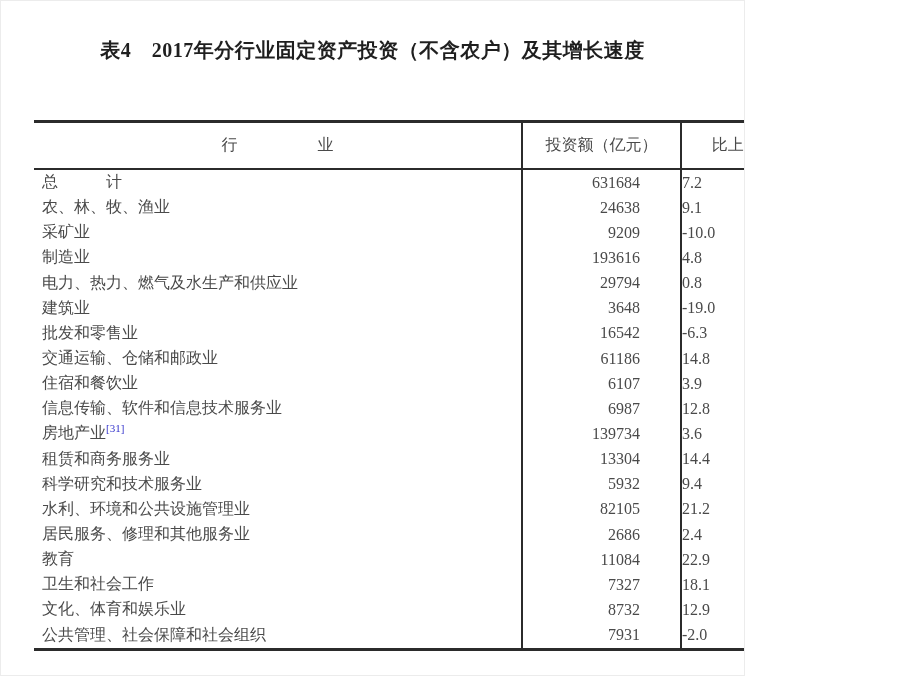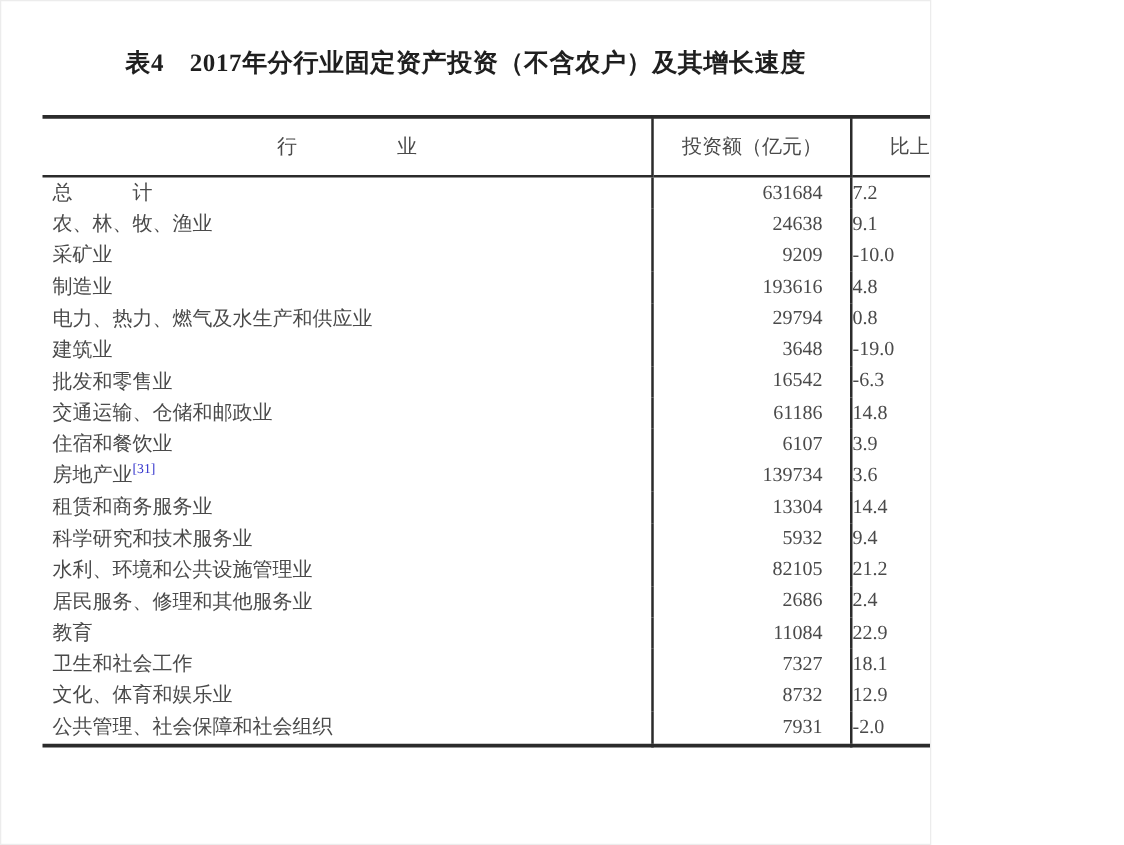--- a/index.html
+++ b/index.html
@@ -20,21 +20,21 @@
     width: 100%;
     text-align: center;
     font-size: 20px;
     font-weight: bold;
     color: #1f1f1f;
     letter-spacing: 0.5px;
   }
   .stat-table {
     position: absolute;
     left: 33px;
-    top: 91px;
+    top: 119px;
     width: 833px;
     border-collapse: collapse;
     table-layout: fixed;
     border-top: 3px solid #2b2b2b;
     border-bottom: 3px solid #2b2b2b;
   }
   .stat-table col.c1 { width: 488px; }
   .stat-table col.c2 { width: 159px; }
   .stat-table col.c3 { width: 186px; }
   .stat-table thead th {
@@ -55,21 +55,21 @@
   .stat-table tbody td {
     height: 25.15px;
     font-size: 16px;
     color: #4a4a4a;
     vertical-align: middle;
     padding: 0;
     white-space: nowrap;
     overflow: hidden;
   }
   .stat-table td.c-industry { text-align: left;  padding-left: 8px; margin-top: 40px;  }
-  .stat-table td.c-invest   { text-align: right; padding-right: 22px; }
+  .stat-table td.c-invest   { text-align: right; padding-right: 40px; }
   .stat-table td.c-growth   { text-align: left; padding-right: 28px; }
   sup.fn {
     font-size: 11px;
     line-height: 0;
     color: #3333cc;
     vertical-align: super;
     cursor: pointer;
   }
 </style>
 </head>
@@ -131,20 +131,25 @@
           <td class="c-industry">交通运输、仓储和邮政业</td>
           <td class="c-invest">61186</td>
           <td class="c-growth">14.8</td>
         </tr>
         <tr>
           <td class="c-industry">住宿和餐饮业</td>
           <td class="c-invest">6107</td>
           <td class="c-growth">3.9</td>
         </tr>
         <tr>
+          <td class="c-industry">信息传输、软件和信息技术服务业</td>
+          <td class="c-invest">6987</td>
+          <td class="c-growth">12.8</td>
+        </tr>
+        <tr>
           <td class="c-industry">房地产业<sup class="fn">[31]</sup></td>
           <td class="c-invest">139734</td>
           <td class="c-growth">3.6</td>
         </tr>
         <tr>
           <td class="c-industry">租赁和商务服务业</td>
           <td class="c-invest">13304</td>
           <td class="c-growth">14.4</td>
         </tr>
         <tr>

